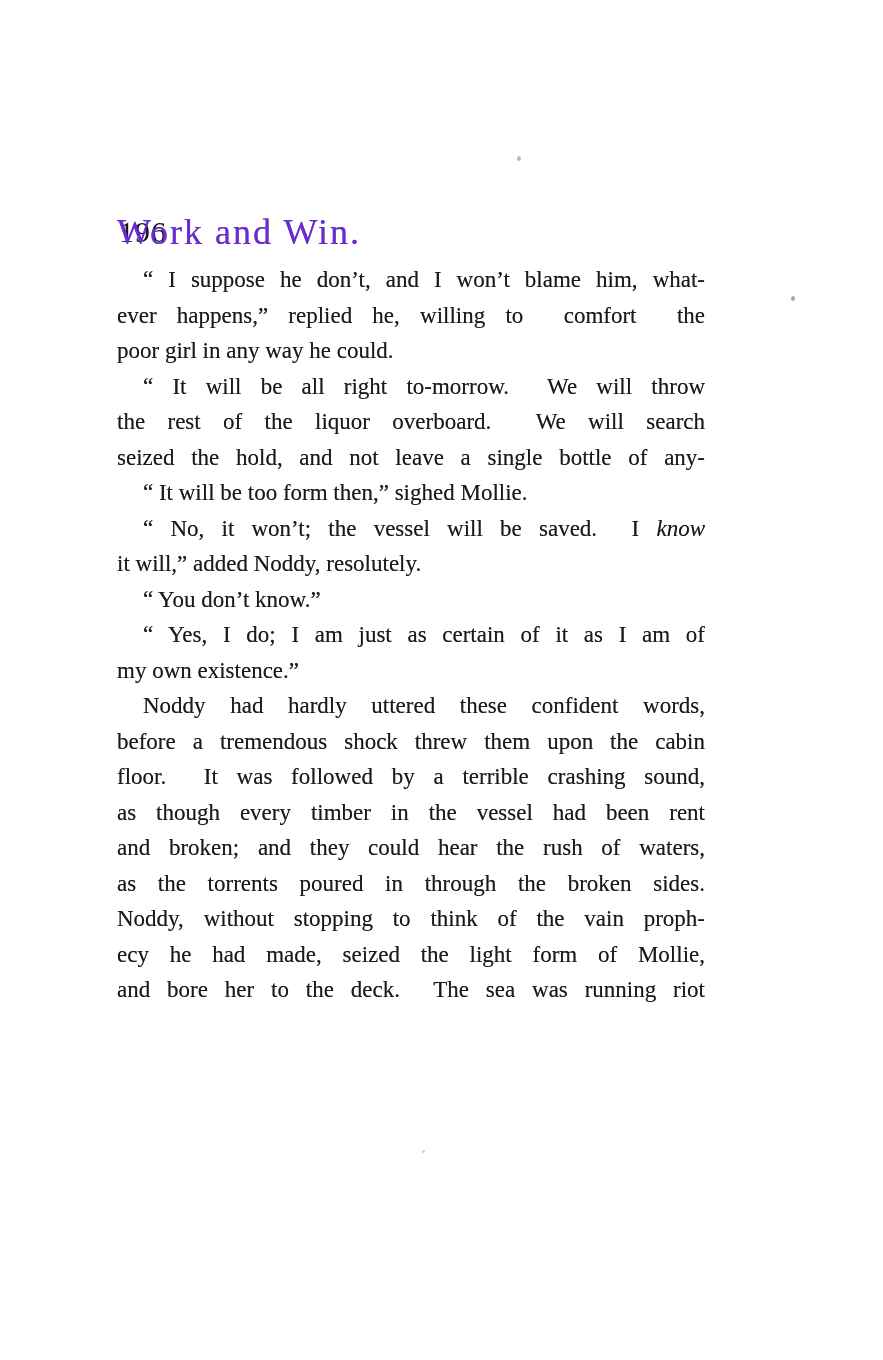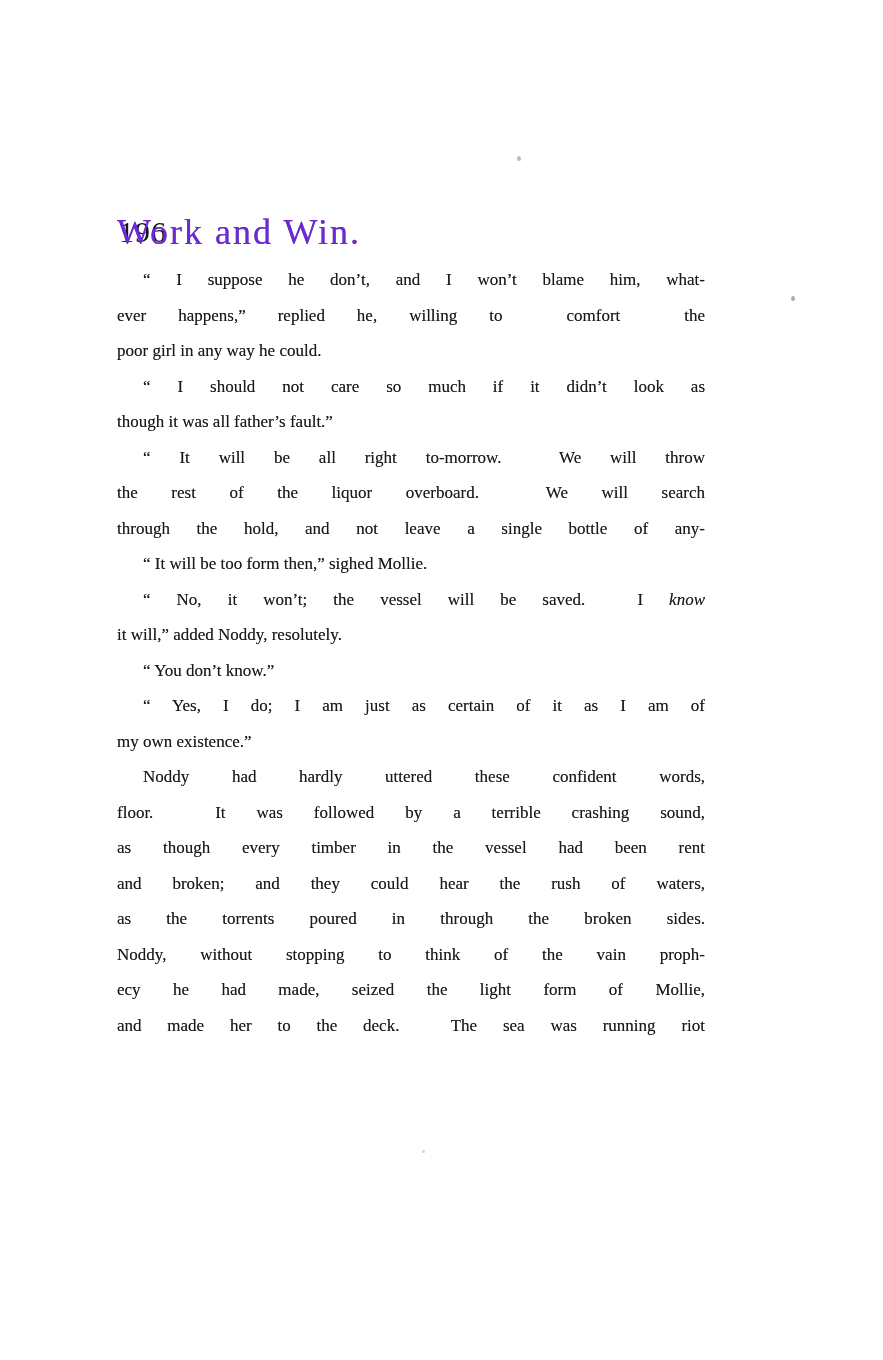--- a/index.html
+++ b/index.html
@@ -40,21 +40,21 @@
     font-size: 36px;
     letter-spacing: 2px;
     color: #6d28d9;
     text-shadow: 0 0 0.5px rgba(0,0,0,0.55);
   }
   .page-body {
     position: absolute;
     top: 262px;
     left: 117px;
     width: 588px;
-    font-size: 17px;
+    font-size: 23px;
     line-height: 35.5px;
     text-shadow: 0 0 0.4px rgba(0,0,0,0.5);
   }
   .para { margin: 0; }
   .line {
     white-space: pre-wrap;
     text-align: justify;
     text-align-last: justify;
     -moz-text-align-last: justify;
   }
@@ -81,50 +81,47 @@
     <span class="running-title">Work and Win.</span>
   </div>
 
   <div class="page-body">
       <div class="para">
         <div class="line first"><span>“ I suppose he don’t, and I won’t blame him, what-</span></div>
         <div class="line"><span>ever happens,” replied he, willing to  comfort  the</span></div>
         <div class="line endpara"><span>poor girl in any way he could.</span></div>
       </div>
       <div class="para">
-        <div class="line first"><span>“ I should not care so much if it didn’t look as</span></div>
-        <div class="line endpara"><span>though it was all father’s fault.”</span></div>
-      </div>
-      <div class="para">
         <div class="line first"><span>“ It will be all right to-morrow.  We will throw</span></div>
         <div class="line"><span>the rest of the liquor overboard.  We will search</span></div>
-        <div class="line"><span>through the hold, and not leave a single bottle of any-</span></div>
+        <div class="line"><span>seized the hold, and not leave a single bottle of any-</span></div>
       </div>
       <div class="para">
         <div class="line first endpara"><span>“ It will be too form then,” sighed Mollie.</span></div>
       </div>
       <div class="para">
         <div class="line first"><span>“ No, it won’t; the vessel will be saved.  I </span><i>know</i></div>
         <div class="line endpara"><span>it will,” added Noddy, resolutely.</span></div>
       </div>
       <div class="para">
         <div class="line first endpara"><span>“ You don’t know.”</span></div>
       </div>
       <div class="para">
         <div class="line first"><span>“ Yes, I do; I am just as certain of it as I am of</span></div>
         <div class="line endpara"><span>my own existence.”</span></div>
       </div>
       <div class="para">
         <div class="line first"><span>Noddy had hardly uttered these confident words,</span></div>
+        <div class="line"><span>before a tremendous shock threw them upon the cabin</span></div>
         <div class="line"><span>floor.  It was followed by a terrible crashing sound,</span></div>
         <div class="line"><span>as though every timber in the vessel had been rent</span></div>
         <div class="line"><span>and broken; and they could hear the rush of waters,</span></div>
         <div class="line"><span>as the torrents poured in through the broken sides.</span></div>
         <div class="line"><span>Noddy, without stopping to think of the vain proph-</span></div>
         <div class="line"><span>ecy he had made, seized the light form of Mollie,</span></div>
-        <div class="line"><span>and made her to the deck.  The sea was running riot</span></div>
+        <div class="line"><span>and bore her to the deck.  The sea was running riot</span></div>
       </div>
     </div>
 
   <div class="speck s1"></div>
   <div class="speck s2"></div>
   <div class="speck s3"></div>
 </div>
 
 </body></html>

